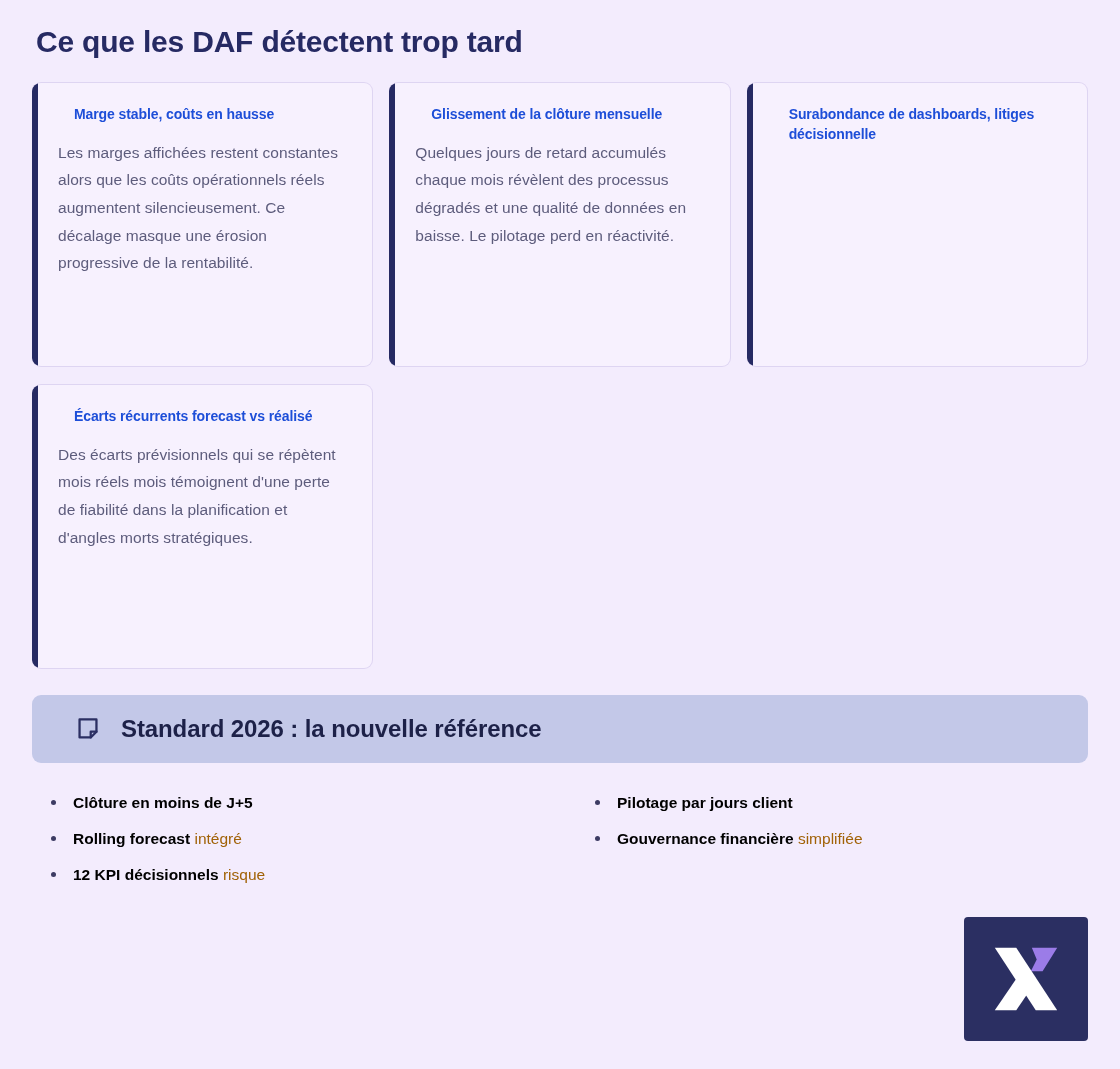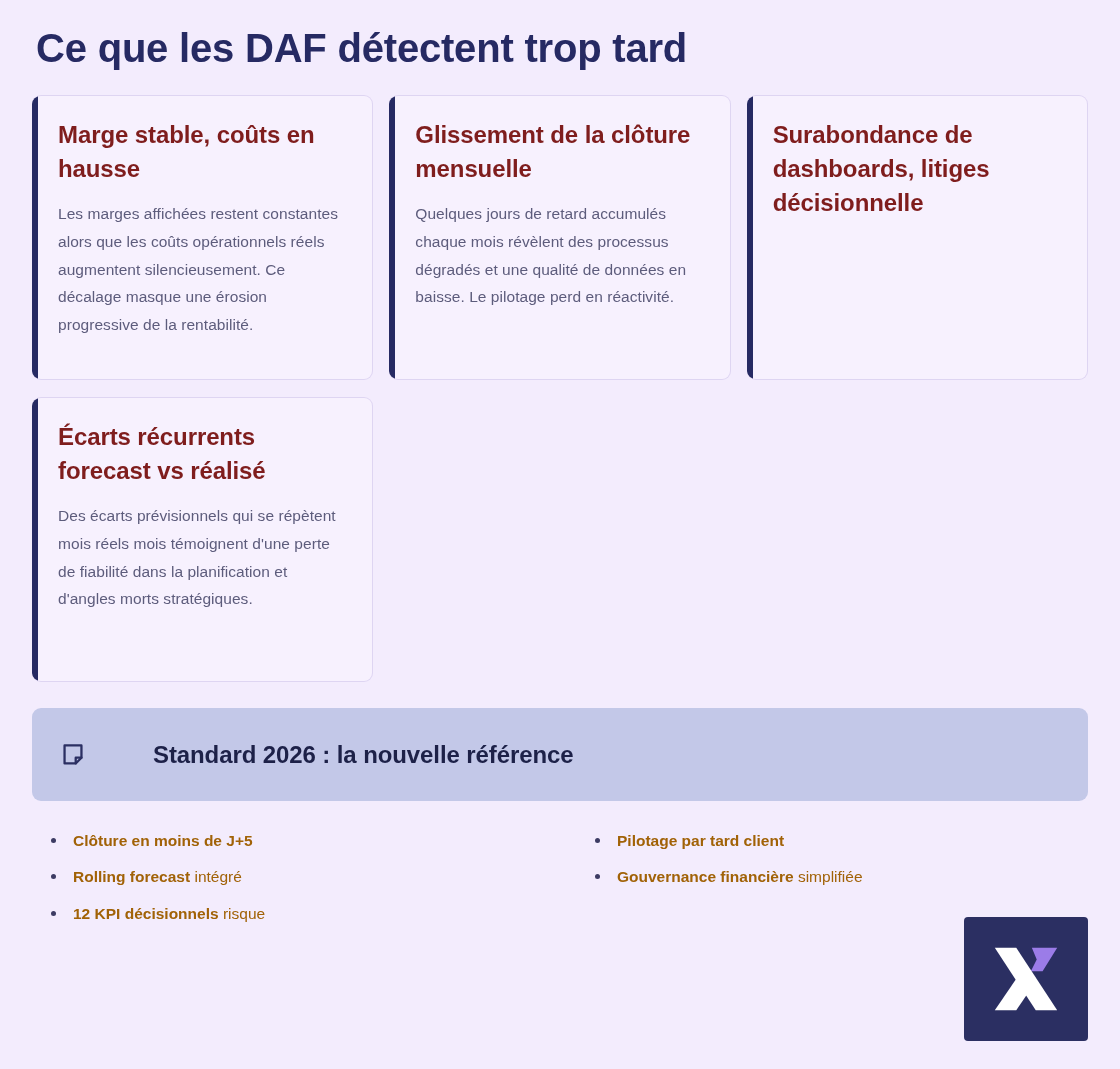--- a/index.html
+++ b/index.html
@@ -23,21 +23,21 @@
   }
 
   
   .header {
     padding: 0 4px;
     margin-bottom: 20px;
   }
   .header h1 {
     margin: 0;
     color: #262a63;
-    font-size: 40px;
+    font-size: 30px;
     line-height: 1.33;
     font-weight: bold;
     letter-spacing: -0.2px;
   }
   .header h2 {
     margin: 3px 0 0 0;
     color: #262a63;
     font-size: 30px;
     line-height: 1.33;
     font-weight: bold;
@@ -63,47 +63,46 @@
   }
   .card::before {
     content: "";
     position: absolute;
     left: 0; top: 0; bottom: 0;
     width: 6px;
     background: #262a63;
     border-radius: 9px 0 0 9px;
   }
   .card-title {
-    margin: 0 0 14px 0;
-    color: #7f1d1d;
-    font-size: 24px;
+    margin: 0 0 14px 16px;
+    color: #1d4ed8;
+    font-size: 14px;
     line-height: 1.42;
     font-weight: bold;
     letter-spacing: -0.1px;
   }
   .card-body {
     margin: 0;
     color: #5d5c7c;
     font-size: 15.5px;
     line-height: 1.78;
     letter-spacing: 0.05px;
   }
   .card.row2 { min-height: 285px; }
 
   
   .banner {
     margin-top: 26px;
     background: #c3c8e8;
     border-radius: 9px;
-    height: 93px;
+    height: 68px;
     display: flex;
     align-items: center;
-    padding: 0 28px;
+    padding: 0 43px;
     box-sizing: border-box;
-    gap: 47px;
   }
   .banner-icon {
     width: 26px;
     height: 26px;
     flex: 0 0 26px;
     margin-right: 20px;
     display: block;
   }
   .banner-title {
     color: #1d2148;
@@ -137,21 +136,21 @@
     content: "";
     position: absolute;
     left: 11px;
     top: 9px;
     width: 5px;
     height: 5px;
     border-radius: 50%;
     background: #3c3b63;
   }
   .bullet-strong {
-    color: #a16207;
+    color: #000000;
     font-weight: bold;
   }
   .bullet-rest {
     color: #a16207;
     font-weight: normal;
   }
 
   
   .logo {
     position: absolute;
@@ -211,21 +210,21 @@
       </li>
       <li class="bullet-item">
         <span class="bullet-strong">Rolling forecast</span><span class="bullet-rest"> intégré</span>
       </li>
       <li class="bullet-item">
         <span class="bullet-strong">12 KPI décisionnels</span><span class="bullet-rest"> risque</span>
       </li>
     </ul>
     <ul class="bullet-col">
       <li class="bullet-item">
-        <span class="bullet-strong">Pilotage par tard client</span><span class="bullet-rest"></span>
+        <span class="bullet-strong">Pilotage par jours client</span><span class="bullet-rest"></span>
       </li>
       <li class="bullet-item">
         <span class="bullet-strong">Gouvernance financière</span><span class="bullet-rest"> simplifiée</span>
       </li>
     </ul>
   </div>
 
   <div class="logo">
     <svg viewBox="0 0 80 80" width="78" height="78">
       <polygon points="46,8 72,8 57,32 45,32 51,20" fill="#9b7ce8"></polygon>

